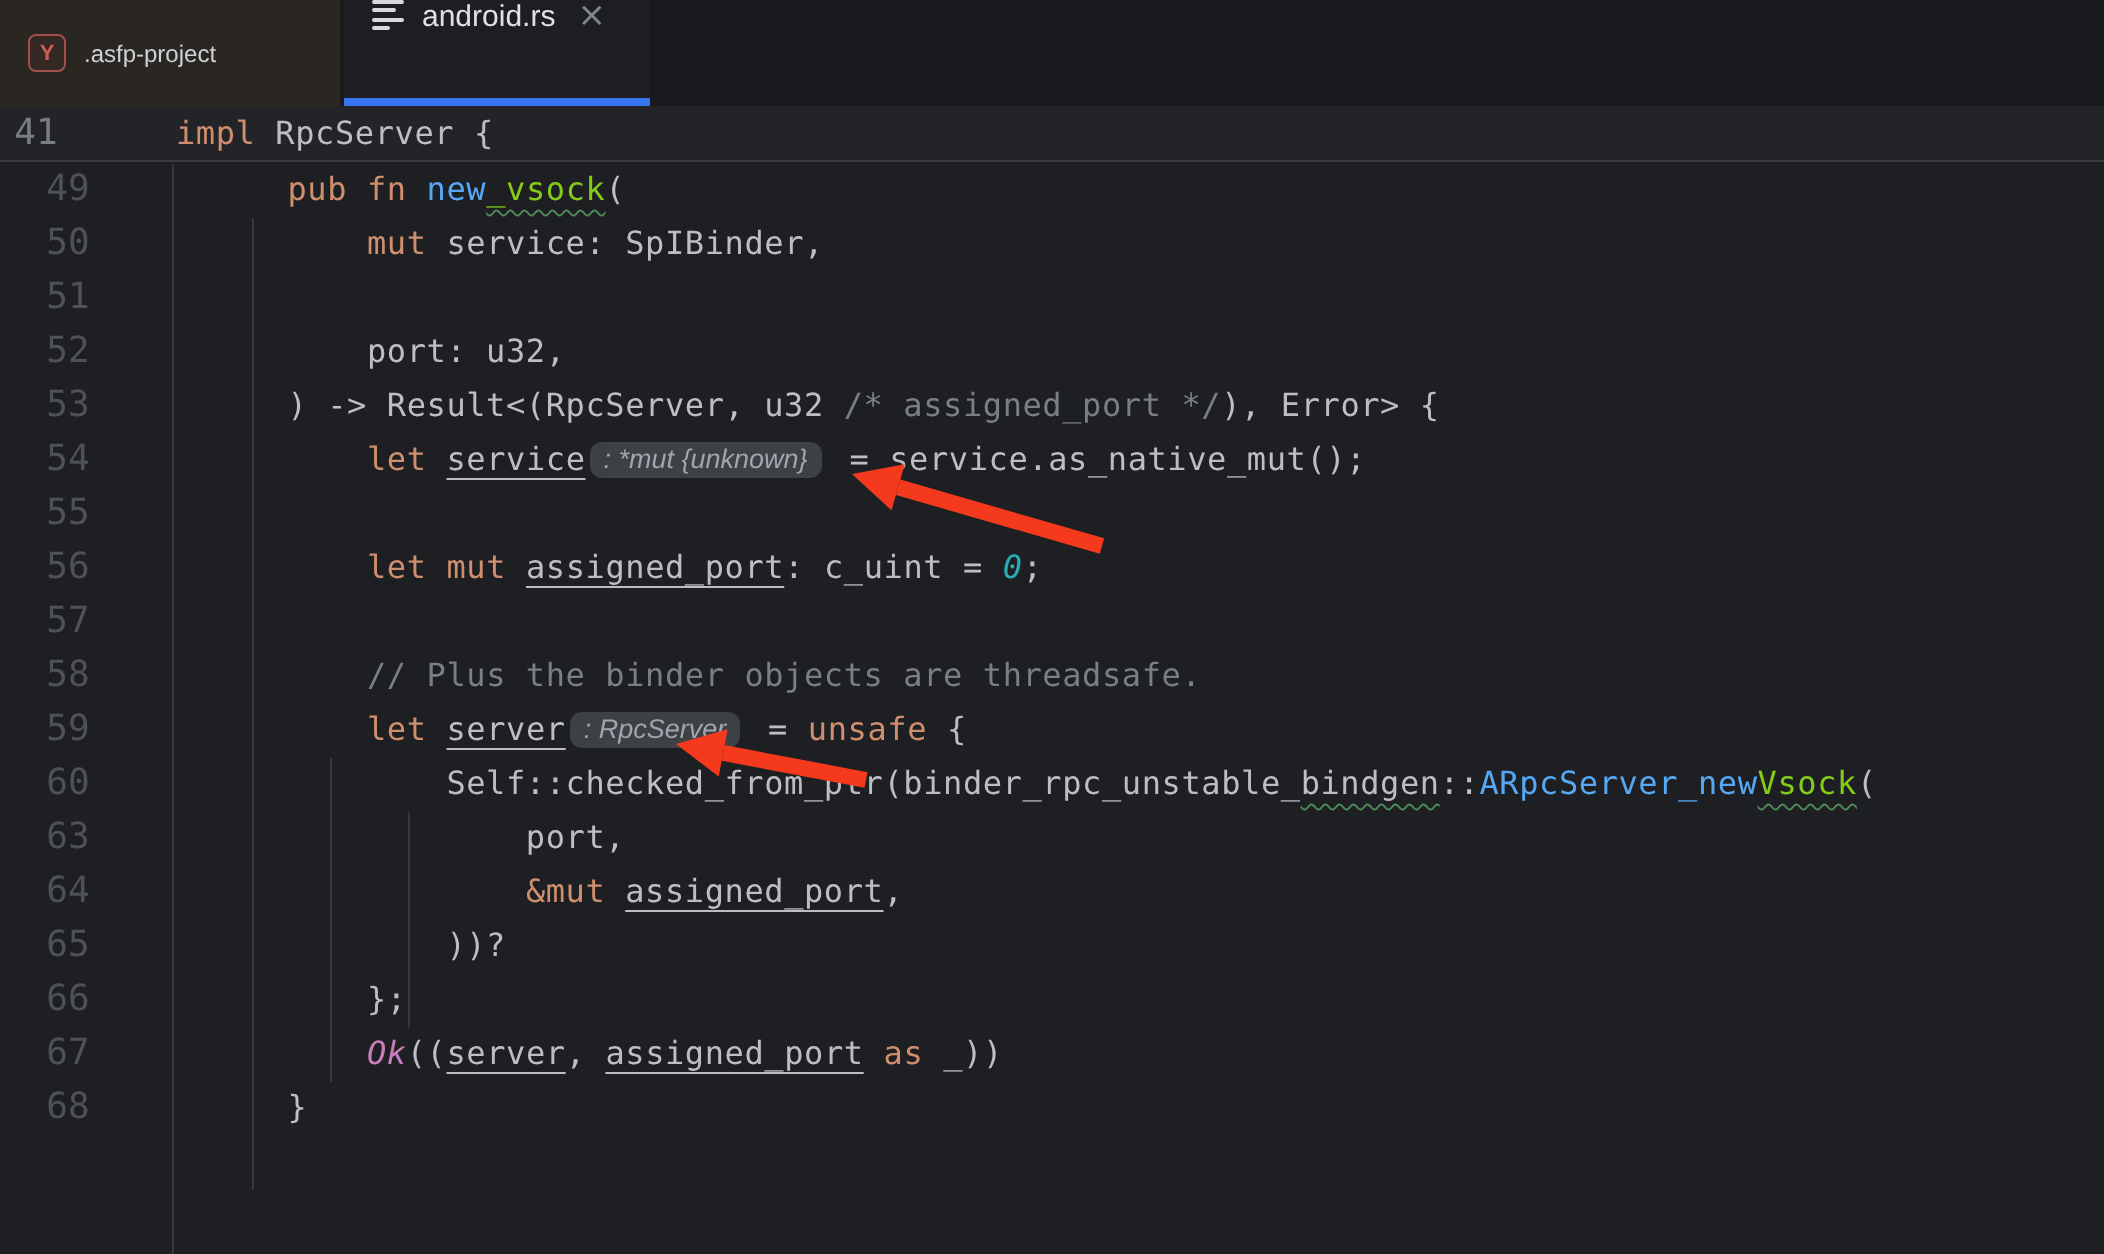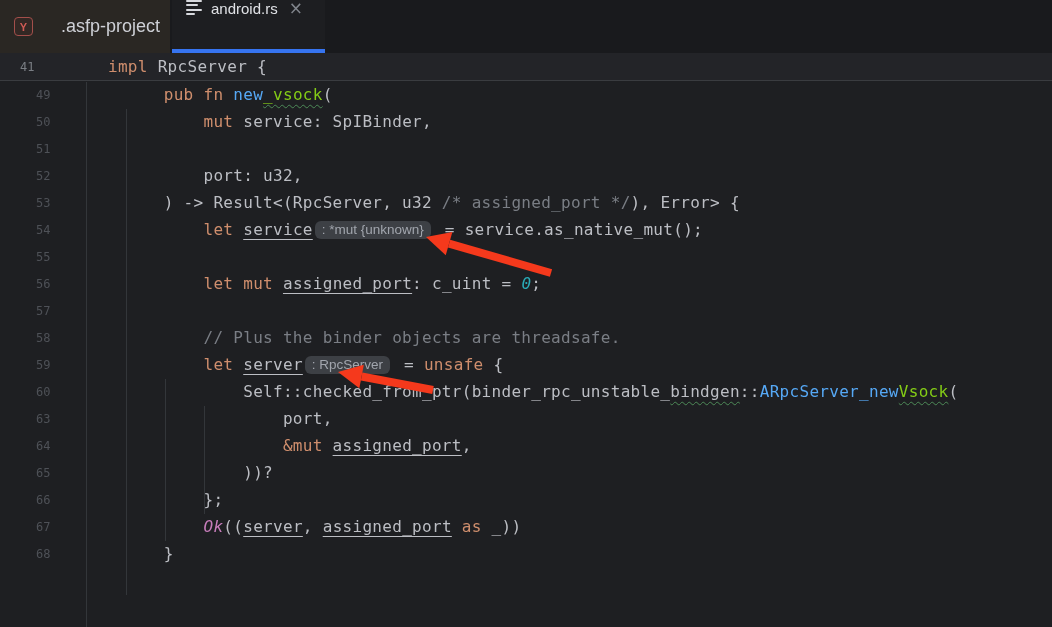--- a/index.html
+++ b/index.html
@@ -8,57 +8,57 @@
 
   #stage { position:absolute; left:0; top:0; width:1052px; height:627px; background:#1e1f22; }
 
   
   .topbar { position:absolute; left:0; top:0; width:1052px; height:53px; background:#191a1d; }
   .project-widget { position:absolute; left:0; top:0; width:170px; height:53px;
     background:#2a2723; display:flex; align-items:center; padding-left:14px; cursor:default; }
   .project-icon { width:19px; height:19px; border:1.6px solid #a34f4b; border-radius:4px;
     color:#d15b55; font-size:11px; font-weight:bold; display:flex; align-items:center;
     justify-content:center; margin-right:9px; background:rgba(160,60,55,0.08); }
-  .project-name { color:#ced0d6; font-size:18px;margin-left:19px; }
+  .project-name { color:#ced0d6; font-size:12px; }
 
   .tab { position:absolute; left:172px; top:0; width:153px; height:53px; background:#1d1e21;
     display:flex; align-items:flex-start; padding-left:14px; }
   .tab-underline { position:absolute; left:0; bottom:0; width:100%; height:4px; background:#3674f0; }
   .file-icon { width:17px; height:15px; display:flex; flex-direction:column; justify-content:space-between; margin-right:8px; }
   .file-icon i { display:block; height:2px; background:#d7d9de; border-radius:1px; }
   .tab-label { color:#dfe1e5; font-size:15px; }
   .tab-close { color:#81858c; font-size:17px; margin-left:11px; line-height:1; cursor:pointer; font-family:"DejaVu Sans", sans-serif; }
 
   
   .editor { position:absolute; left:0; top:53px; width:1052px; height:574px; background:#1e1f22;
     font-family:"DejaVu Sans Mono", monospace; font-size:16px; letter-spacing:0.3px; }
 
   .sticky-row { position:absolute; left:0; top:0; width:1052px; height:28px; background:#232428;
     border-bottom:1px solid #3a3c40; }
   .rows { position:absolute; left:16px; top:28px; width:884px; }
 
   .row { position:relative; width:1052px; height:27px; display:flex; align-items:center; white-space:pre; }
-  .gutter { width:88px; flex:0 0 88px; text-align:left; padding-right:52px; color:#4e5157;
-    font-size:12px; letter-spacing:0; user-select:none;margin-left:20px; }
+  .gutter { width:88px; flex:0 0 88px; text-align:center; padding-right:52px; color:#4e5157;
+    font-size:18px; letter-spacing:0; user-select:none; }
   .sticky-row .gutter { color:#7a7e84; }
   .code { color:#bcbec4; }
 
   .kw   { color:#cf8e6d; }
   .fn   { color:#56a8f5; }
   .com  { color:#7a7e85; }
   .num  { color:#2aacb8; font-style:italic; }
   .enum { color:#c77dbb; font-style:italic; }
   .def  { text-decoration:underline; text-underline-offset:4px; text-decoration-thickness:1px; }
   .wavy { text-decoration:underline wavy #4d8a57; text-decoration-thickness:1px;
           text-underline-offset:4px; text-decoration-skip-ink:none; }
   .fnw  { color:#84cc16; text-decoration:underline wavy #4d8a57; text-decoration-thickness:1px;
           text-underline-offset:4px; text-decoration-skip-ink:none; }
   .inlay { display:inline-block; background:#3d4045; color:#a1a5ad; border-radius:6px;
     padding:1px 7px 2px 7px; font-family:"Liberation Sans", sans-serif; font-size:13.5px;
-    letter-spacing:0; margin:0 4px 0 2px; transform:translateY(-1px); }
+    letter-spacing:0; margin:0 4px 0 2px; transform:translateY(-1px);font-style:italic; }
 
   .indent-guide { position:absolute; width:1px; background:#33363a; }
 
   #arrow-layer { position:absolute; left:0; top:0; width:1052px; height:627px; pointer-events:none; }
 </style>
 </head>
 <body>
 
 <div id="stage">
 

